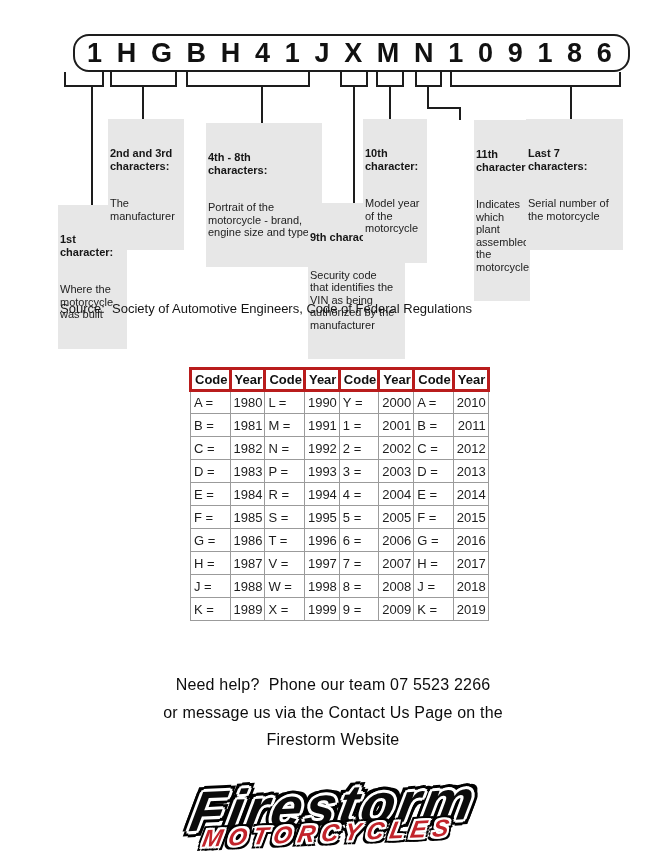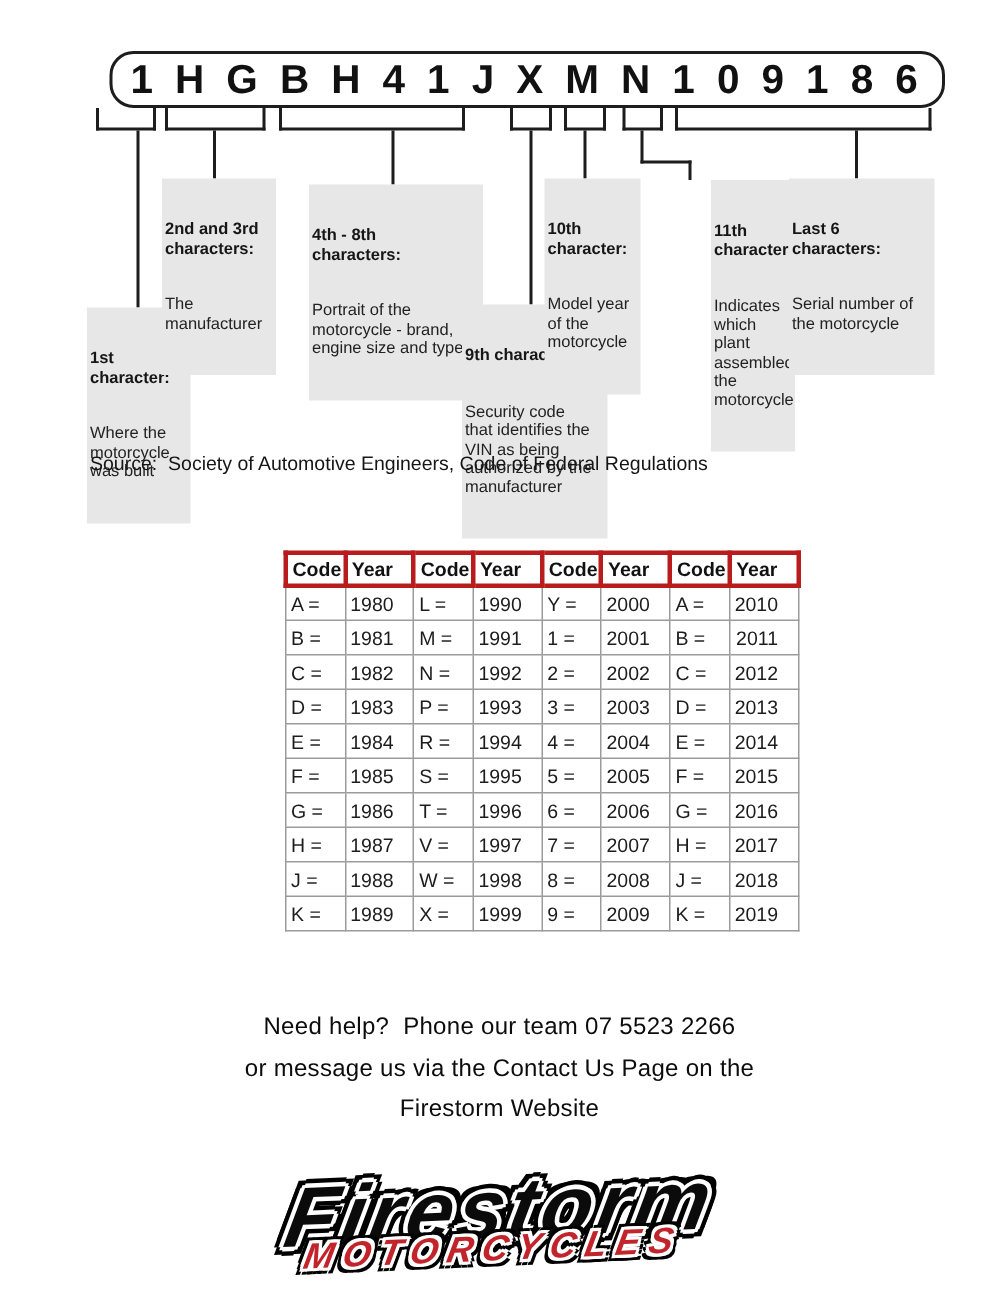--- a/index.html
+++ b/index.html
@@ -70,21 +70,21 @@
   .year-table col.code { width:36px; }
   .year-table col.year { width:34px; }
   .year-table th {
     border:3px solid #b91c1c; font-size:13px; font-weight:bold; text-align:left;
     padding:2px 1px 2px 3px; color:#111; height:20px;
   }
   .year-table td {
     border:1px solid #9b9b9b; font-size:13px; color:#1c1c1c;
     padding:3px 1px 3px 3px; height:23px;
   }
-  .year-table td.year-cell { text-align:right; padding-right:13px; }
+  .year-table td.year-cell { text-align:right; padding-right:2px; }
 
   
   .help-text {
     position:absolute; left:0; width:666px; top:671px; text-align:center;
     font-size:16px; font-weight:normal; line-height:27.5px; color:#0c0c0c;
     white-space:pre-wrap; letter-spacing:0.2px;
   }
 
   
   .logo {
@@ -192,21 +192,21 @@
   <div class="callout cF">
     <span class="head">11th
 character:</span>
     <span class="body">Indicates
 which plant
 assembled
 the
 motorcycle</span>
   </div>
   <div class="callout cG">
-    <span class="head">Last 6
+    <span class="head">Last 7
 characters:</span>
     <span class="body">Serial number of
 the motorcycle</span>
   </div>
 
   <div class="source-note">Source:  Society of Automotive Engineers, Code of Federal Regulations</div>
 
   <table class="year-table">
     <colgroup>
       <col class="code">

